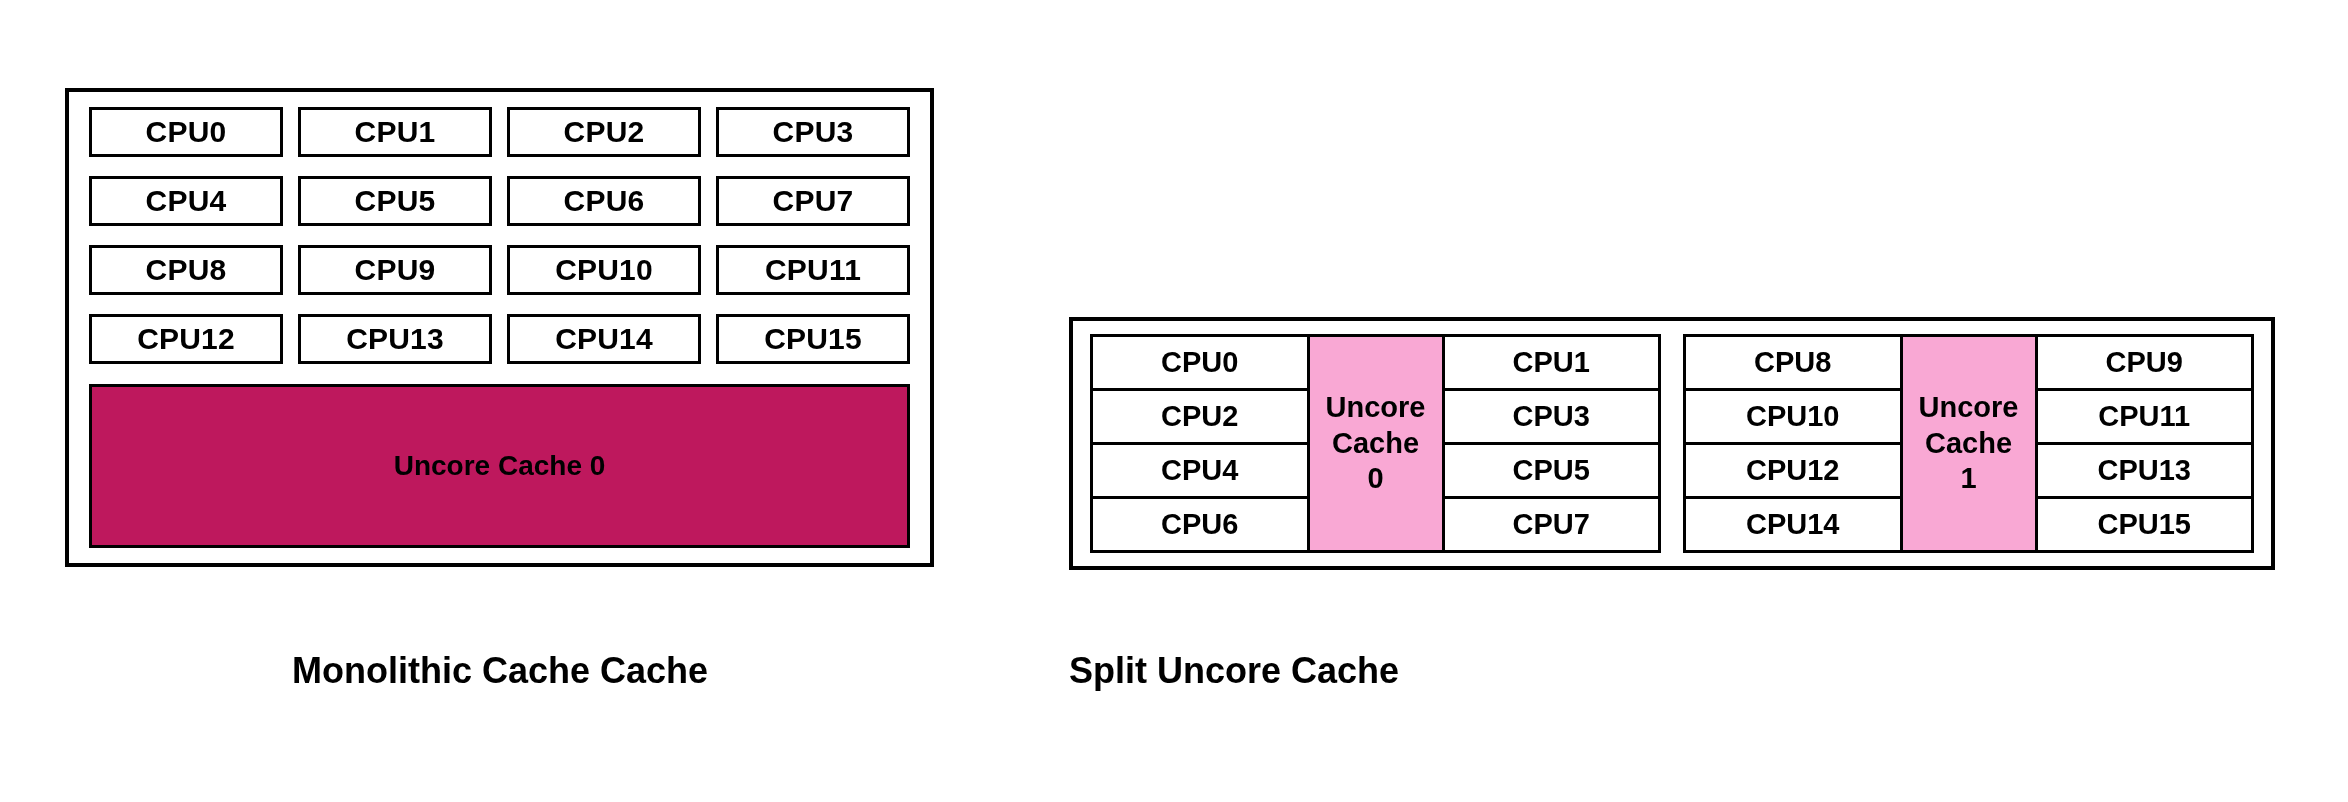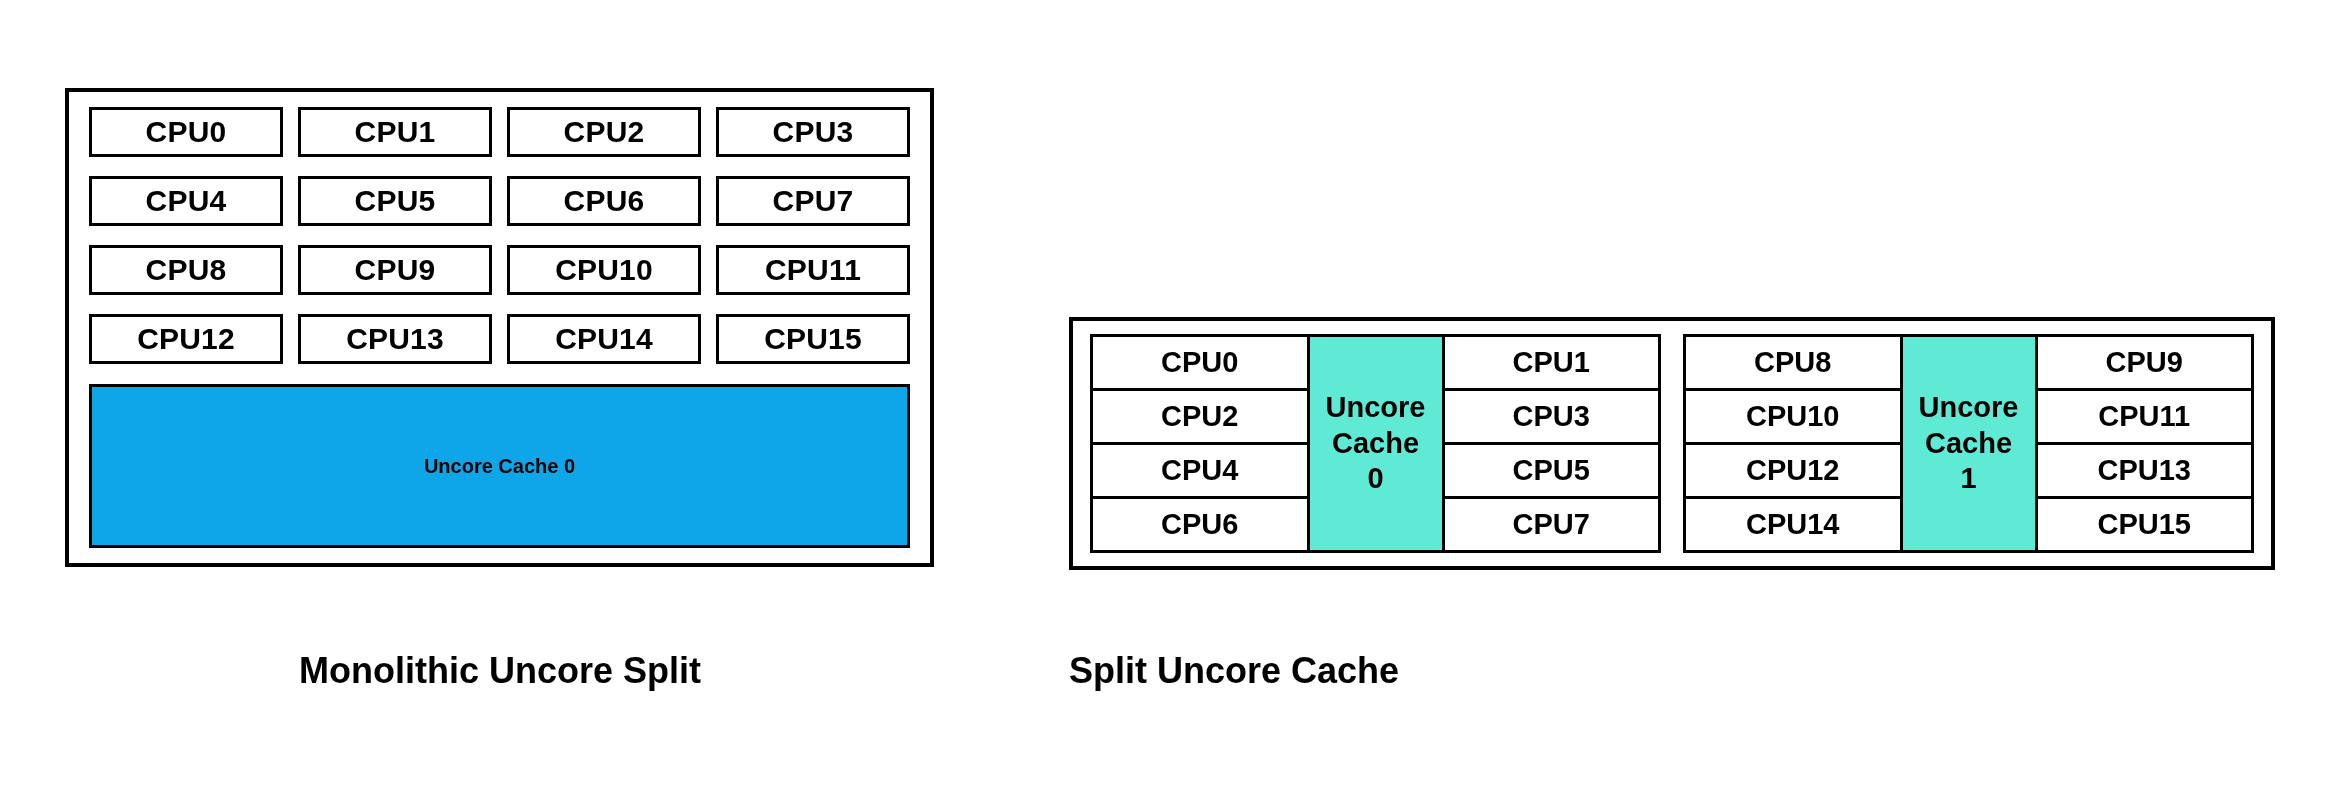--- a/index.html
+++ b/index.html
@@ -63,25 +63,25 @@
     font-size: 30px;
     font-weight: bold;
     letter-spacing: .2px;
     line-height: 1;
   }
   #uncore-cache-mono {
     margin-top: 20px;
     flex: 1 1 auto;
     box-sizing: border-box;
     border: 3px solid #000000;
-    background: #0ea5e9;
-    display: flex;
-    align-items: center;
-    justify-content: center;
-    font-size: 20px;
+    background: #be185d;
+    display: flex;
+    align-items: center;
+    justify-content: center;
+    font-size: 28px;
     font-weight: bold;
     min-height: 120px;
   }
 
   
   #split-panel {
     position: absolute;
     left: 1069px;
     top: 317px;
     width: 1206px;
@@ -128,21 +128,21 @@
   }
   .cpu-col.left-col .cpu-stack-cell {
     border-right: 3px solid #000000;
   }
   .cpu-col.right-col .cpu-stack-cell {
     border-left: 3px solid #000000;
   }
   .uncore-mid {
     flex: 0 0 auto;
     width: 132px;
-    background: #5eead4;
+    background: #f9a8d4;
     display: flex;
     flex-direction: column;
     align-items: center;
     justify-content: center;
     font-size: 29px;
     font-weight: bold;
     line-height: 1.22;
     text-align: center;
   }
   .uncore-mid .ul {
@@ -254,16 +254,16 @@
           <div class="cpu-stack-cell">CPU9</div>
           <div class="cpu-stack-cell">CPU11</div>
           <div class="cpu-stack-cell">CPU13</div>
           <div class="cpu-stack-cell">CPU15</div>
         </div>
       </div>
 
     </div>
   </div>
 
-  <div class="caption" id="caption-monolithic">Monolithic Uncore Split</div>
+  <div class="caption" id="caption-monolithic">Monolithic Cache Cache</div>
   <div class="caption" id="caption-split">Split Uncore Cache</div>
 
 </div>
 
 </body></html>

